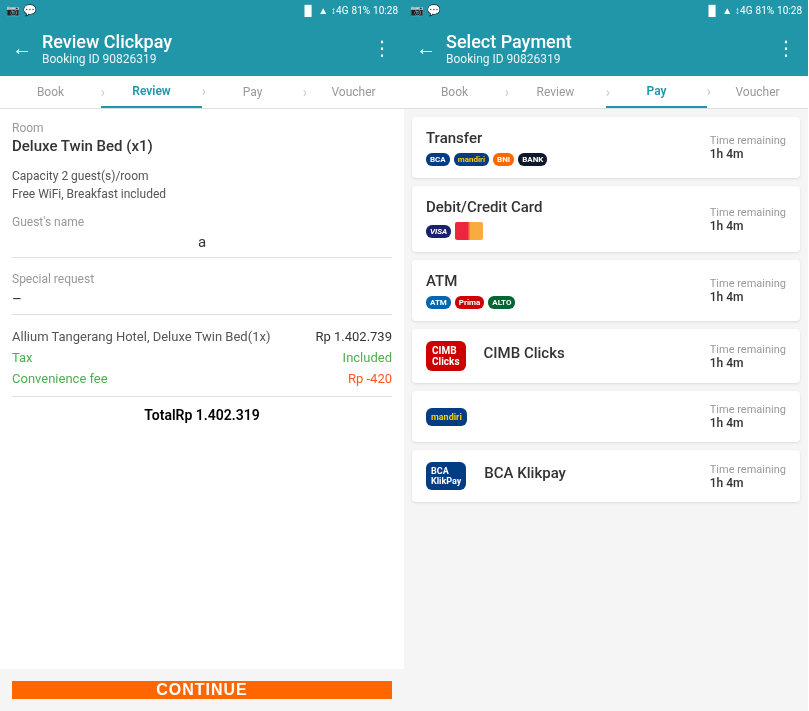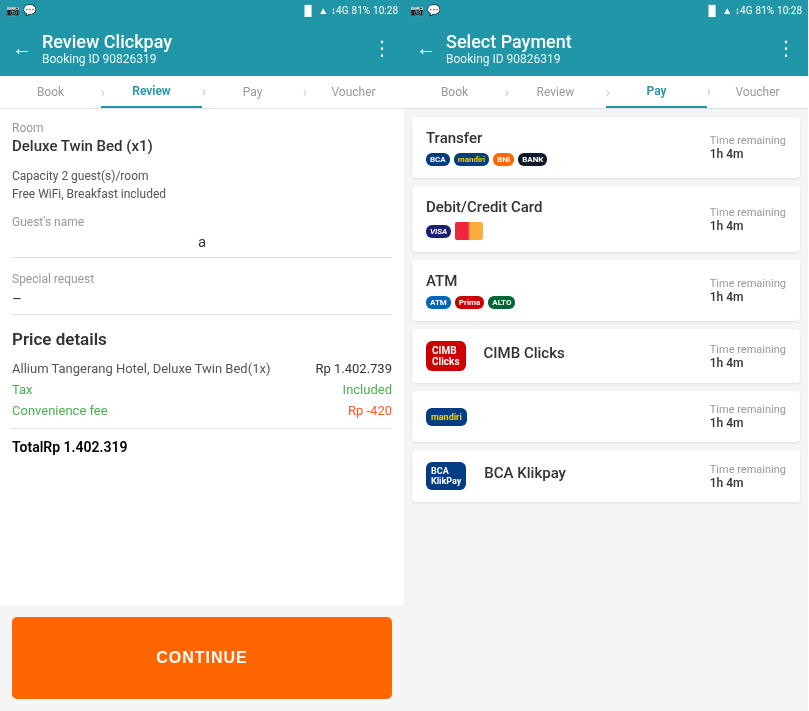--- a/index.html
+++ b/index.html
@@ -59,26 +59,26 @@
 
     .price-row { display: flex; justify-content: space-between; align-items: center; margin-bottom: 6px; font-size: 13px; }
     .price-row .label { color: #555; }
     .price-row .value { color: #333; }
     .price-row .value.green { color: #4caf50; }
     .price-row .value.red { color: #ff5722; }
     .price-row .label.green { color: #4caf50; }
 
     .divider { height: 1px; background: #e0e0e0; margin: 10px 0; }
 
-    .total-row { display: flex; justify-content: flex-start; align-items: center; font-size: 14px; font-weight: 600; margin-top: 8px; }
+    .total-row { display: flex; justify-content: center; align-items: center; font-size: 14px; font-weight: 600; margin-top: 8px; }
 
     .continue-btn {
       background: #ff6600; color: white; border: none; width: calc(100% - 24px);
-      margin: 12px; padding: 32px; font-size: 16px; font-weight: 700;
-      letter-spacing: 1px; cursor: pointer; border-radius: 5px;
+      margin: 12px; padding: 0; font-size: 16px; font-weight: 700;
+      letter-spacing: 1px; cursor: pointer; border-radius: 0;
     }
 
     
     .payment-list { flex: 1; overflow-y: auto; padding: 8px; }
 
     .payment-item {
       background: white; border-radius: 4px; padding: 12px 14px;
       display: flex; align-items: center; justify-content: space-between;
       margin-bottom: 8px; box-shadow: 0 1px 3px rgba(0,0,0,0.1);
       cursor: pointer;
@@ -153,21 +153,20 @@
         <span>Free WiFi, Breakfast included</span>
       </div>
 
       <div class="field-label">Guest's name</div>
       <div class="field-value" style="text-align:center;">a</div>
 
       <div class="field-label">Special request</div>
       <div class="field-value">–</div>
 
       <div class="price-section">
-        <h2>Price details</h2>
         <div class="price-row">
           <span class="label">Allium Tangerang Hotel, Deluxe Twin Bed(1x)</span>
           <span class="value">Rp 1.402.739</span>
         </div>
         <div class="price-row">
           <span class="label green">Tax</span>
           <span class="value green">Included</span>
         </div>
         <div class="price-row">
           <span class="label green">Convenience fee</span>

